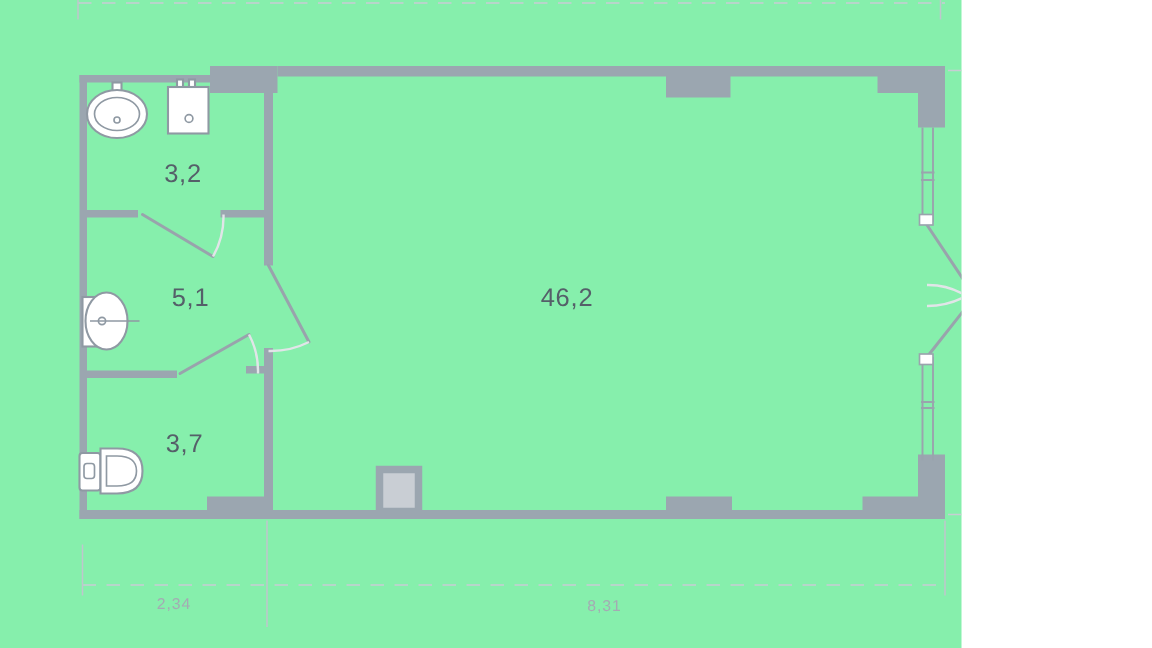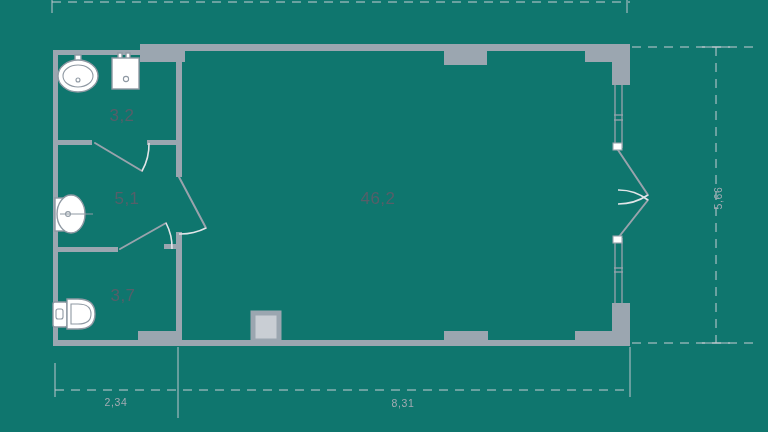--- a/index.html
+++ b/index.html
@@ -1,16 +1,16 @@
 <!DOCTYPE html>
 <html><head>
 <meta charset="utf-8">
 <style>
   html,body{margin:0;padding:0;background:#fff;}
-  #canvas{position:relative;width:768px;height:432px;background:#0f766e;overflow:hidden;
+  #canvas{position:relative;width:641px;height:432px;background:#86efac;overflow:hidden;
           font-family:"Liberation Sans",sans-serif;}
   svg{position:absolute;left:0;top:0;}
   .wall{fill:#9ba6b0;stroke:none;}
   .shaft{fill:#c9ced4;stroke:#9ba6b0;stroke-width:5;}
   .fix{fill:#ffffff;stroke:#8f99a3;stroke-width:1.4;}
   .fix-thin{fill:none;stroke:#8f99a3;stroke-width:1.1;}
   .door{stroke:#99a3ac;stroke-width:2;fill:none;stroke-linecap:round;}
   .arc{stroke:#e1e5e8;stroke-width:1.6;fill:none;}
   .win{stroke:#9aa4ad;stroke-width:1.3;fill:none;}
   .winbox{fill:#ffffff;stroke:#9aa4ad;stroke-width:1.1;}

